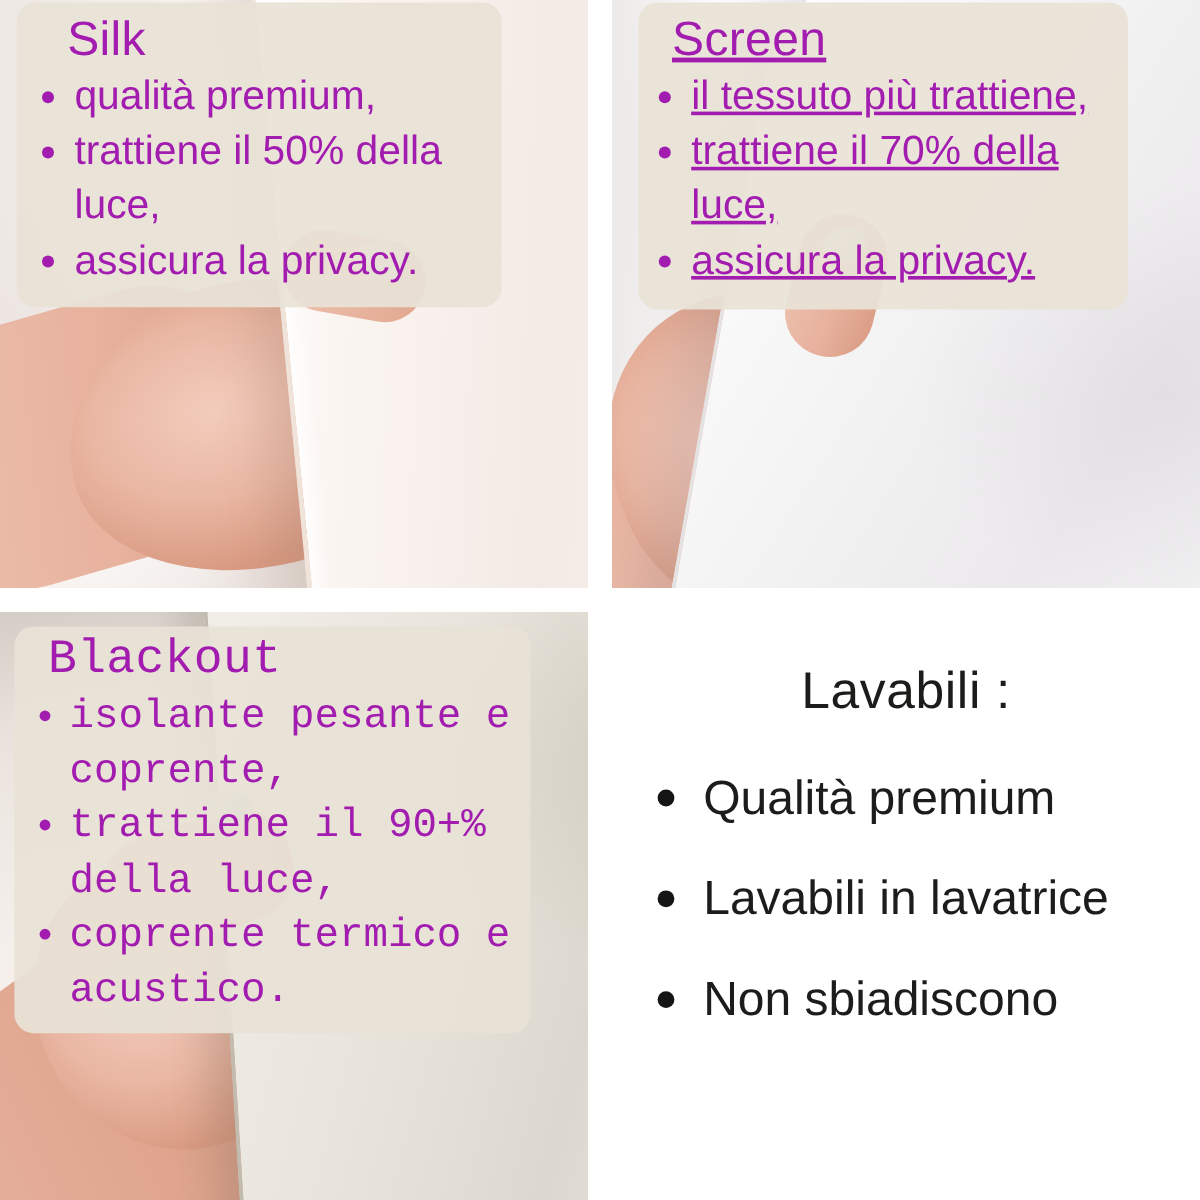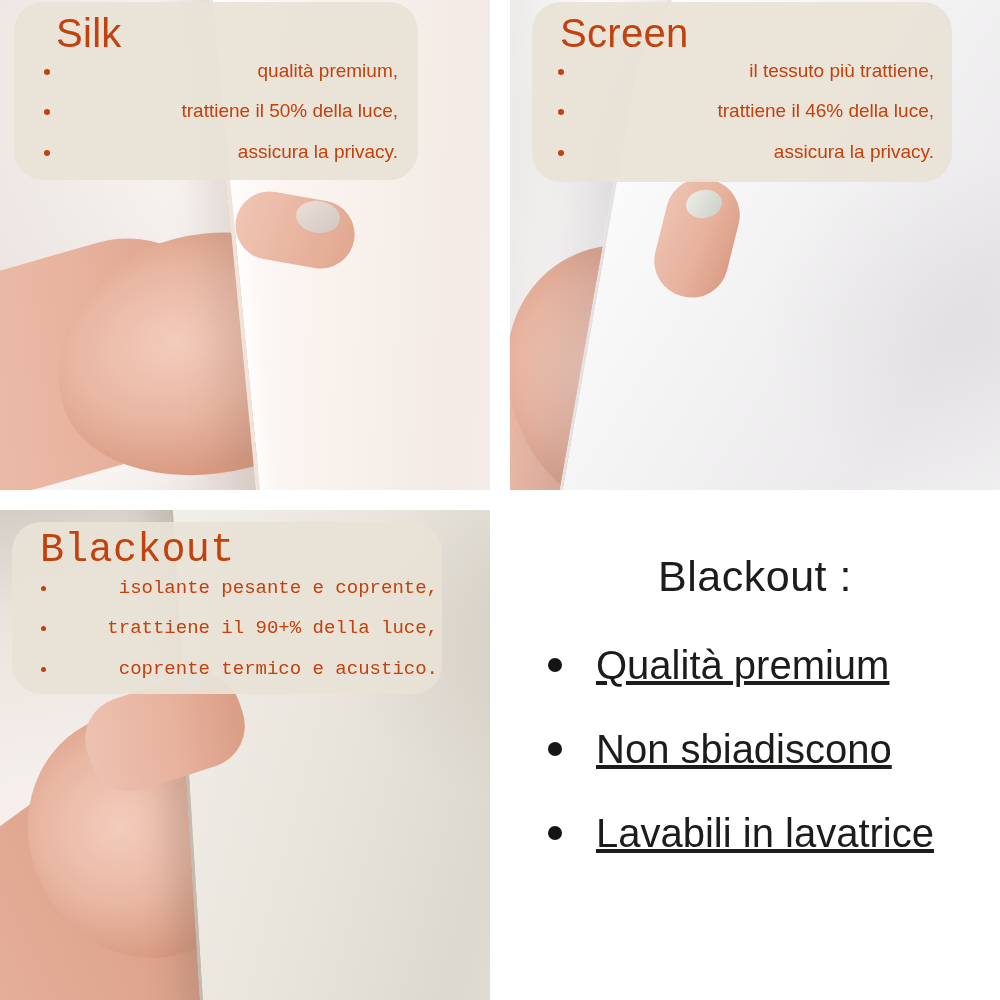--- a/index.html
+++ b/index.html
@@ -61,37 +61,37 @@
        radial-gradient(55% 45% at 62% 30%, rgba(196,189,175,0.40) 0%, rgba(196,189,175,0) 65%),
        radial-gradient(70% 50% at 90% 8%, #fbf9f6 0%, rgba(251,249,246,0) 55%),
        linear-gradient(108deg,#f2efe9 0%,#e9e5dd 30%,#ddd8cf 55%,#ece8e1 78%,#e0dcd3 100%);
       border-left:3px solid #c2bcb0;box-shadow:-20px 4px 30px rgba(110,100,85,0.22);}
   .bl-fingers{left:85px;top:175px;width:160px;height:95px;transform:rotate(-18deg);border-radius:42px;}
   .bl-nail{left:170px;top:150px;width:42px;height:30px;transform:rotate(-12deg);border-radius:50%;
       background:linear-gradient(135deg,#d9dedd,#b9c2c2);}
 
   
   .card{position:absolute;z-index:10;background:rgba(232,226,214,0.93);
-        border-radius:29px;color:#c2410c;}
+        border-radius:16px;color:#a21caf;}
   .card h2{margin:0 0 2px 0;font-size:40px;font-weight:400;line-height:1.15;letter-spacing:0.3px;}
-  .card ul{list-style:disc;margin:0;padding-left:24px;font-size:19px;line-height:1.34;text-align:right;}
-  .card li{margin-top:15px;}
+  .card ul{list-style:disc;margin:0;padding-left:24px;font-size:34px;line-height:1.34;}
+  .card li{margin-top:0;}
   .card li:first-child{margin-top:0;}
   .card-silk{left:14px;top:2px;width:360px;padding:8px 20px 16px 24px;}
   .card-silk h2{margin-left:18px;}
-  .card-screen{left:22px;top:2px;width:382px;padding:8px 18px 18px 20px;}
+  .card-screen{left:22px;top:2px;width:382px;padding:8px 6px 18px 20px;text-decoration:underline;}
   .card-screen h2{margin-left:8px;}
   .card-blackout{left:12px;top:12px;width:404px;padding:6px 4px 12px 22px;font-family:Liberation Mono, monospace;}
   .card-blackout h2{margin-left:6px;}
 
   
   .info-panel{background:#ffffff;}
   .info-title{margin:42px 0 0 0;text-align:center;font-size:43px;font-weight:400;letter-spacing:0.5px;}
   .info-list{list-style:none;margin:40px 0 0 0;padding:0 0 0 38px;}
-  .info-item{display:flex;align-items:center;gap:34px;font-size:40px;line-height:1.2;margin-bottom:36px;text-decoration:underline;}
+  .info-item{display:flex;align-items:center;gap:24px;font-size:40px;line-height:1.2;margin-bottom:36px;}
   .info-dot{width:14px;height:14px;border-radius:50%;background:#151515;flex:none;}
 </style>
 </head>
 <body>
 
 <div class="canvas">
 
   <div class="quad">
     <div class="layer p-bg tl-bg"></div>
     <div class="layer skin tl-arm"></div>
@@ -114,21 +114,21 @@
     <div class="layer p-bg tr-bg"></div>
     <div class="layer skin tr-arm"></div>
     <div class="layer skin-r tr-palm"></div>
     <div class="layer tr-fabric"></div>
     <div class="layer skin tr-finger"></div>
     <div class="layer tr-nail"></div>
     <div class="card card-screen">
       <h2>Screen</h2>
       <ul>
         <li>il tessuto più trattiene,</li>
-        <li>trattiene il 46% della luce,</li>
+        <li>trattiene il 70% della luce,</li>
         <li>assicura la privacy.</li>
       </ul>
     </div>
   </div>
 
   <div class="quad">
     <div class="layer p-bg bl-bg"></div>
     <div class="layer bl-arm"></div>
     <div class="layer skin-r bl-palm"></div>
     <div class="layer bl-fabric"></div>
@@ -138,30 +138,30 @@
       <h2>Blackout</h2>
       <ul>
         <li>isolante pesante e coprente,</li>
         <li>trattiene il 90+% della luce,</li>
         <li>coprente termico e acustico.</li>
       </ul>
     </div>
   </div>
 
   <div class="quad info-panel">
-    <h2 class="info-title">Blackout :</h2>
+    <h2 class="info-title">Lavabili :</h2>
     <ul class="info-list">
       <li class="info-item">
         <span class="info-dot"></span>
         <span>Qualità premium</span>
       </li>
       <li class="info-item">
         <span class="info-dot"></span>
-        <span>Non sbiadiscono</span>
+        <span>Lavabili in lavatrice</span>
       </li>
       <li class="info-item">
         <span class="info-dot"></span>
-        <span>Lavabili in lavatrice</span>
+        <span>Non sbiadiscono</span>
       </li>
     </ul>
   </div>
 
 </div>
 
 </body></html>

